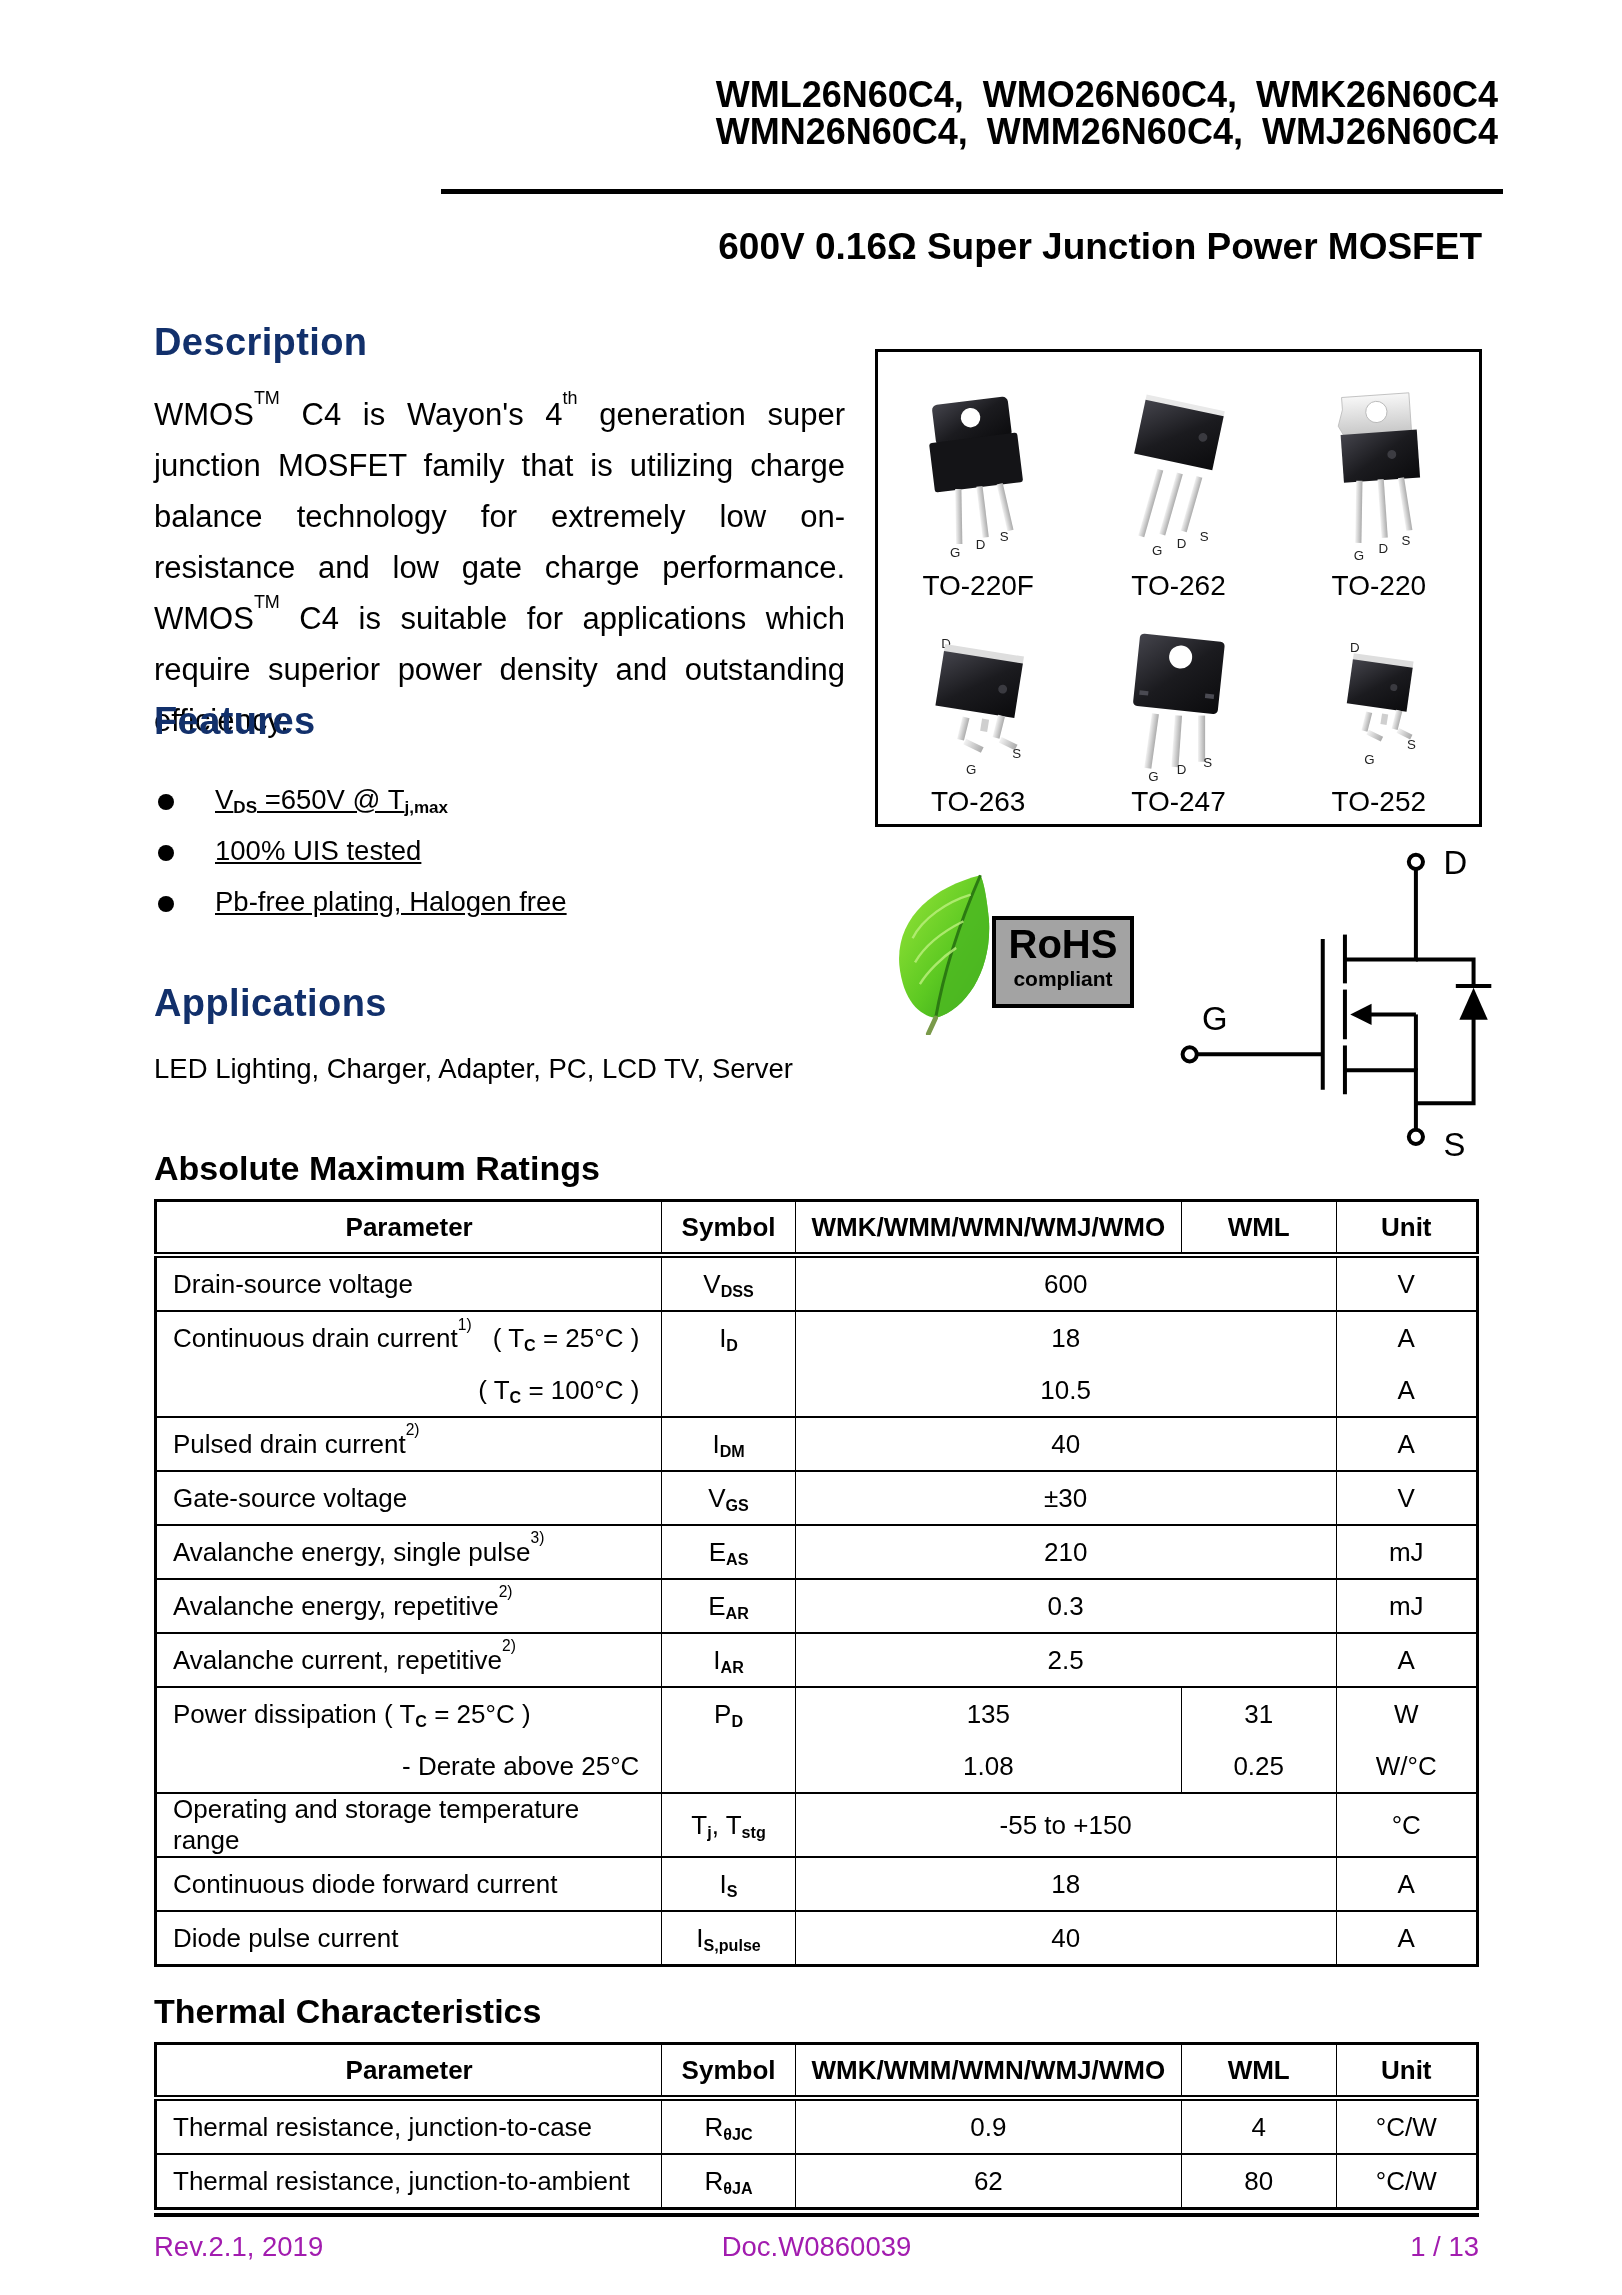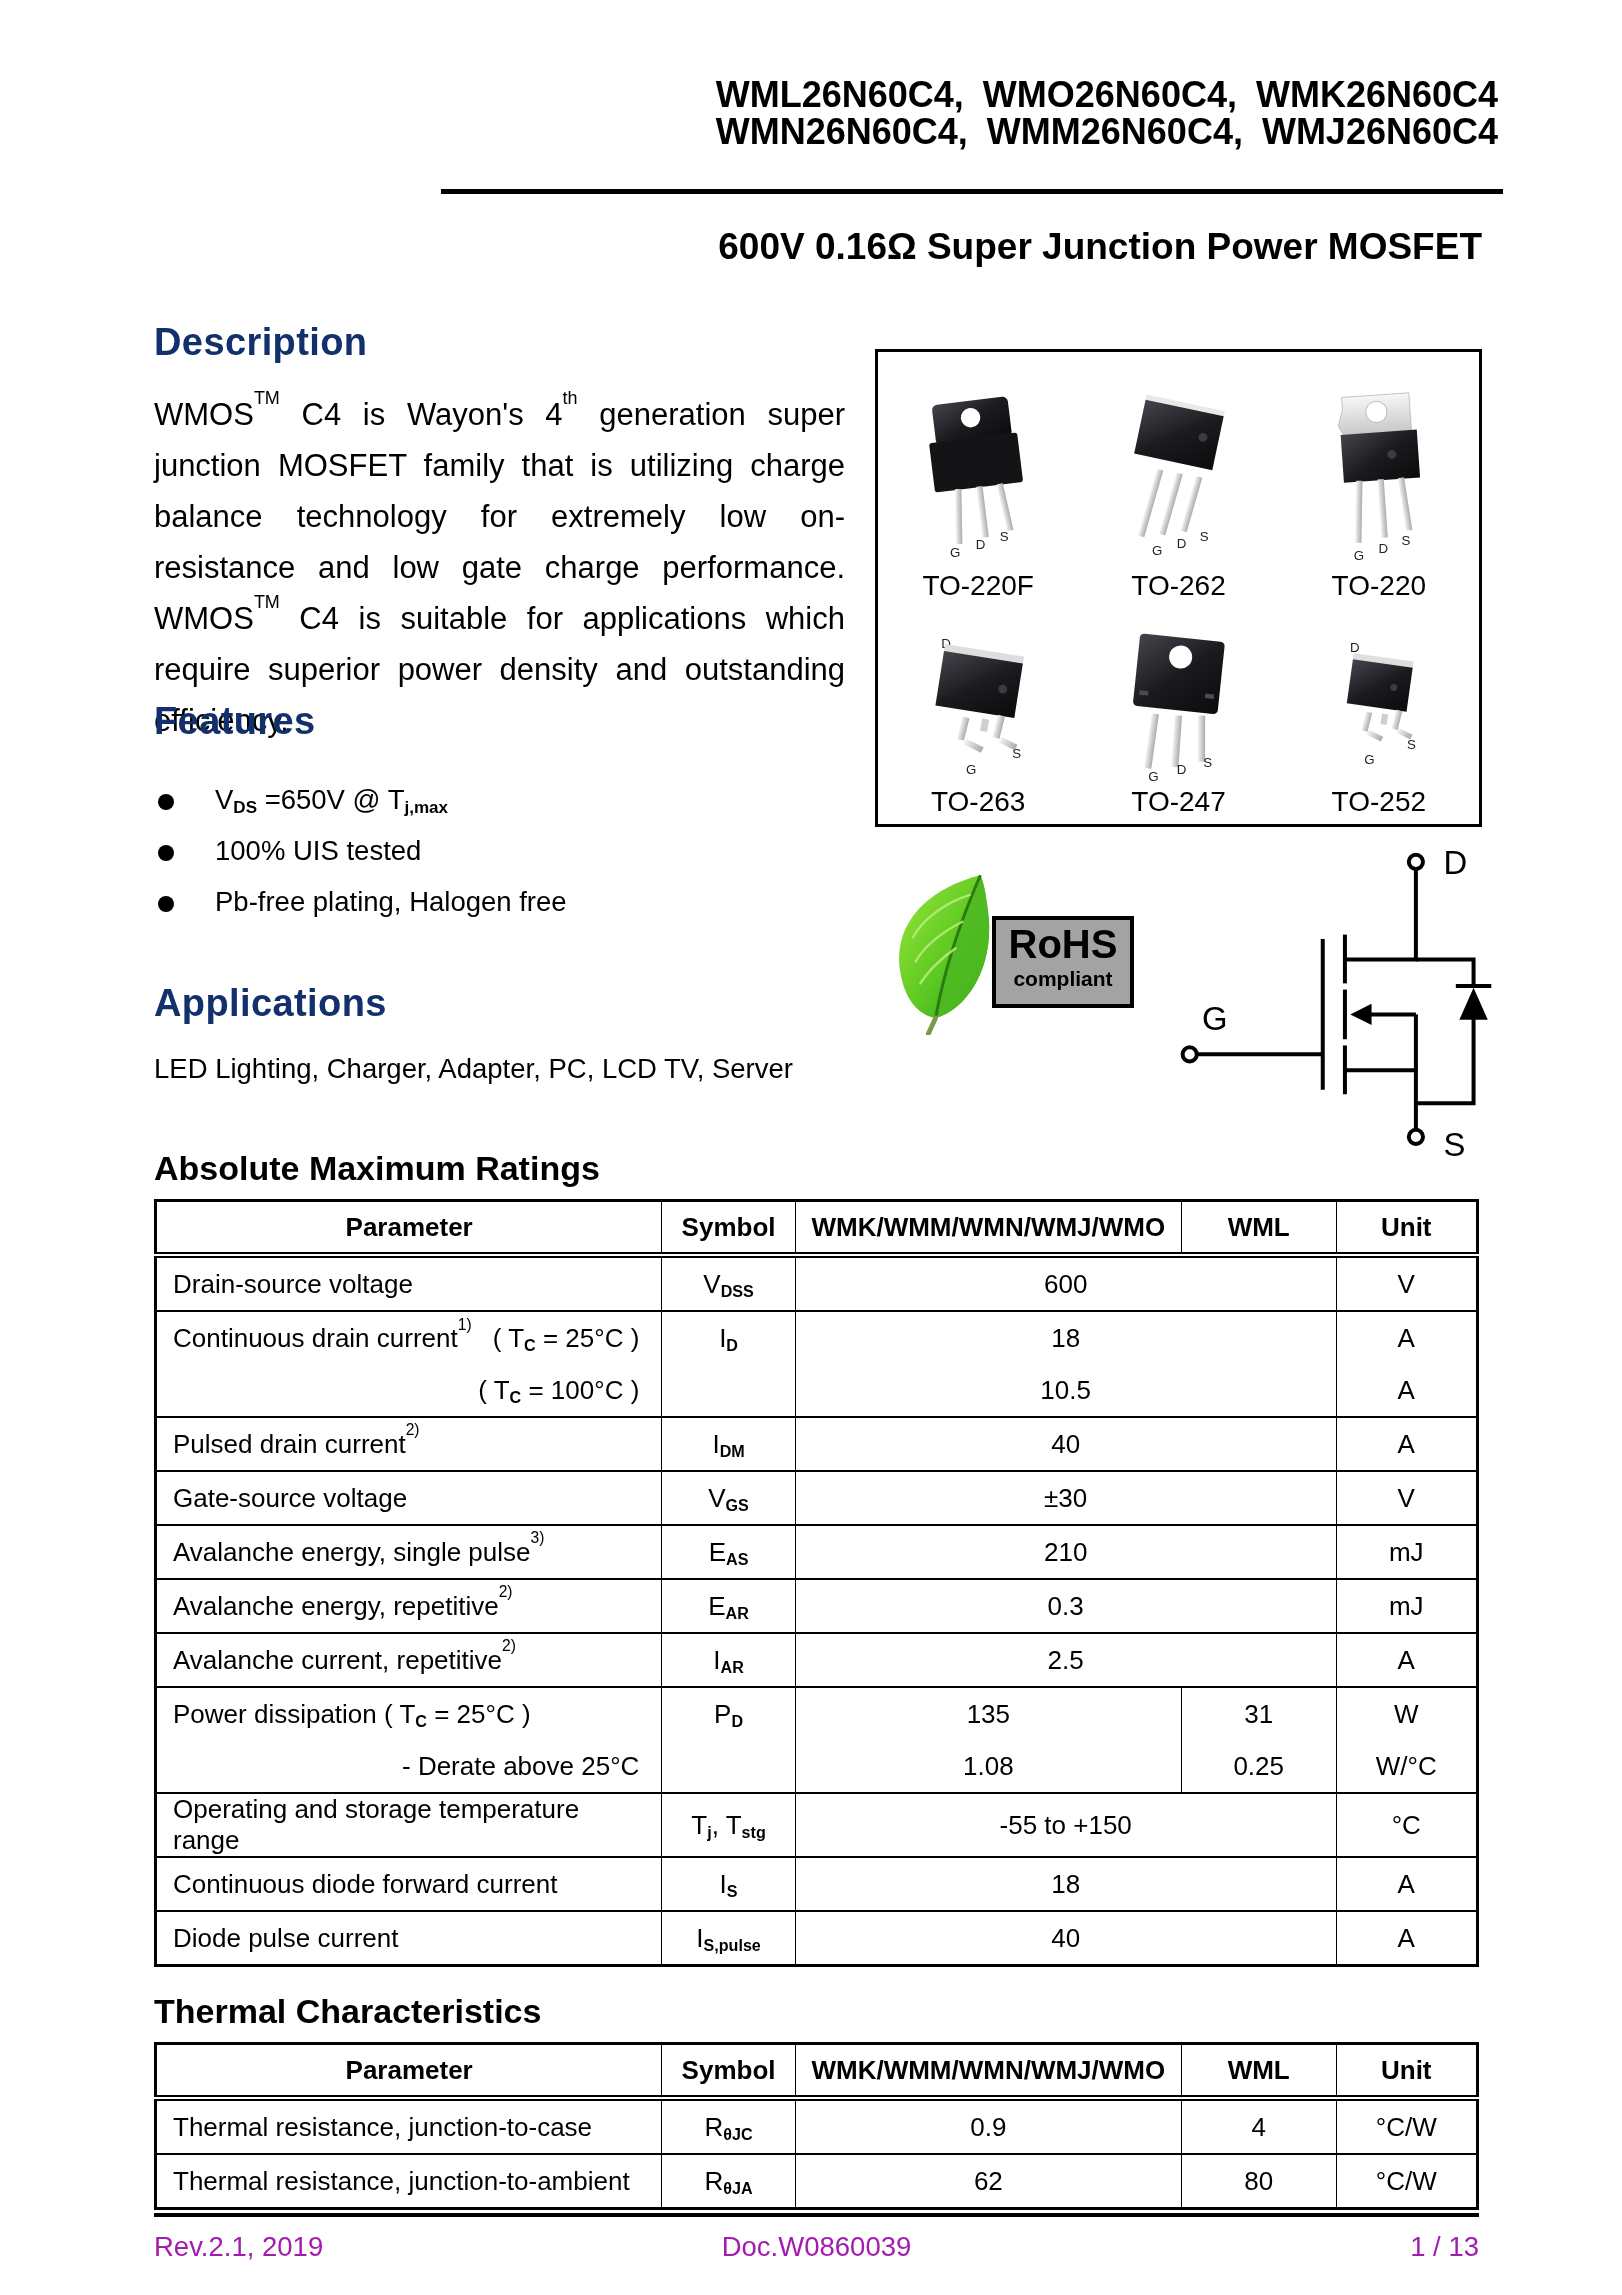--- a/index.html
+++ b/index.html
@@ -16,21 +16,21 @@
   .sec-h{position:absolute;margin:0;font-size:38px;font-weight:700;color:#12306b;letter-spacing:0.4px;}
   .blk-h{position:absolute;margin:0;font-size:34px;font-weight:700;color:#000;}
 
   
   .desc-p{position:absolute;left:154px;top:389px;width:691px;margin:0;
           font-size:31px;line-height:51px;text-align:justify;}
   .desc-p sup{font-size:0.58em;position:relative;top:-0.55em;line-height:0;}
 
   
   .features{position:absolute;left:158px;top:774px;margin:0;padding:0;list-style:none;
-            font-size:27.5px;}
+            font-size:27.5px;text-decoration:underline;}
   .features li{height:51px;line-height:51px;white-space:nowrap;}
   .bullet{display:inline-block;width:16px;height:16px;border-radius:50%;background:#000;
           margin-right:41px;vertical-align:middle;}
   .features sub, .tbl sub{font-weight:700;font-size:0.62em;vertical-align:-0.22em;line-height:0;}
   .apps-p{position:absolute;left:154px;top:1053px;margin:0;font-size:27.5px;}
 
   
   .pkgbox{position:absolute;left:875px;top:349px;width:607px;height:478px;border:3.6px solid #000;
           box-sizing:border-box;display:grid;grid-template-columns:1fr 1fr 1fr;
           grid-template-rows:255px 216px;}

